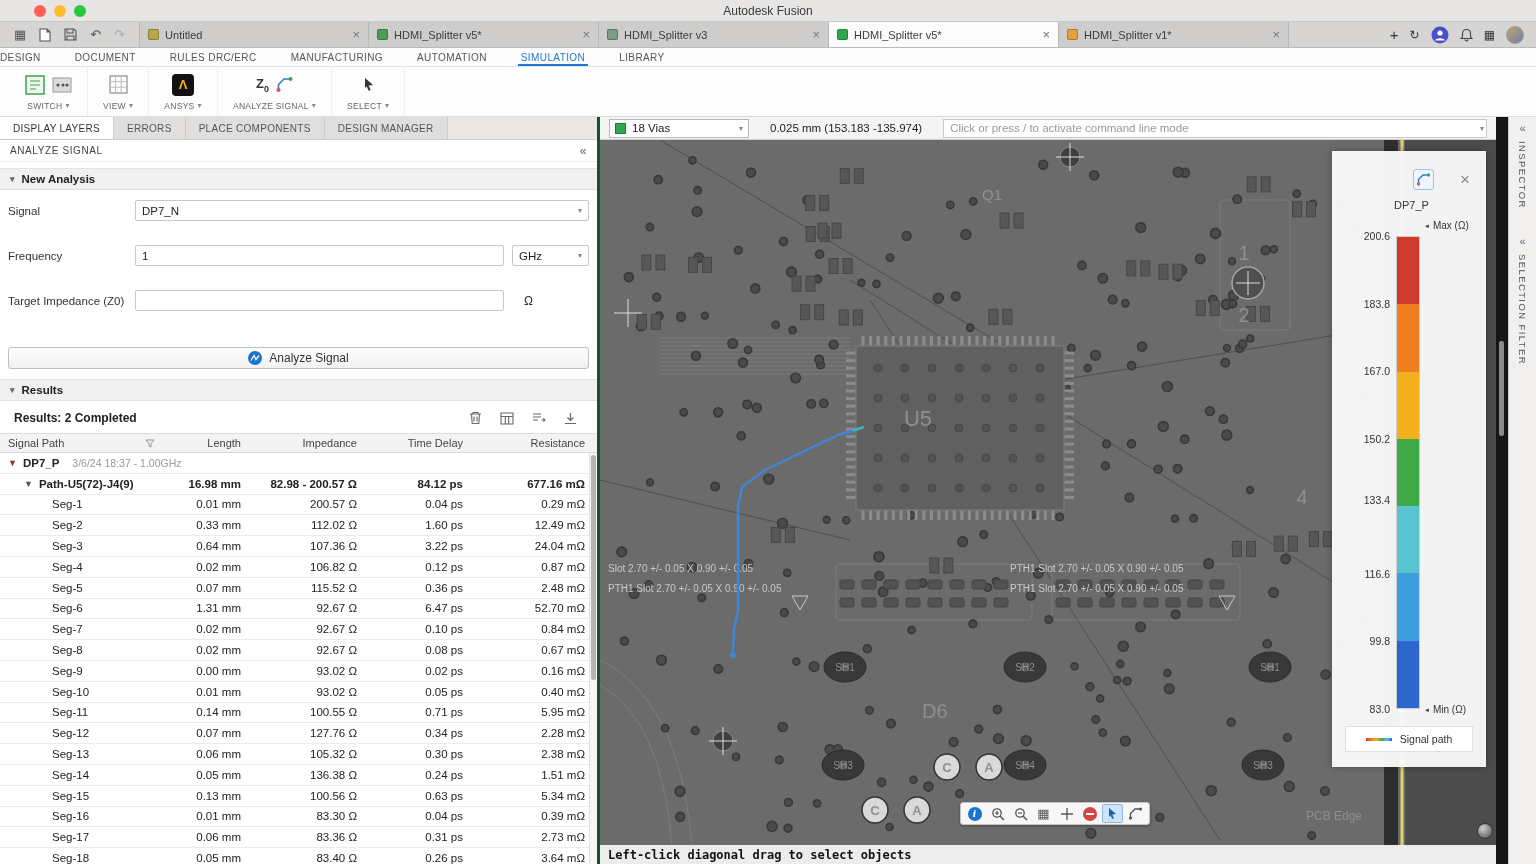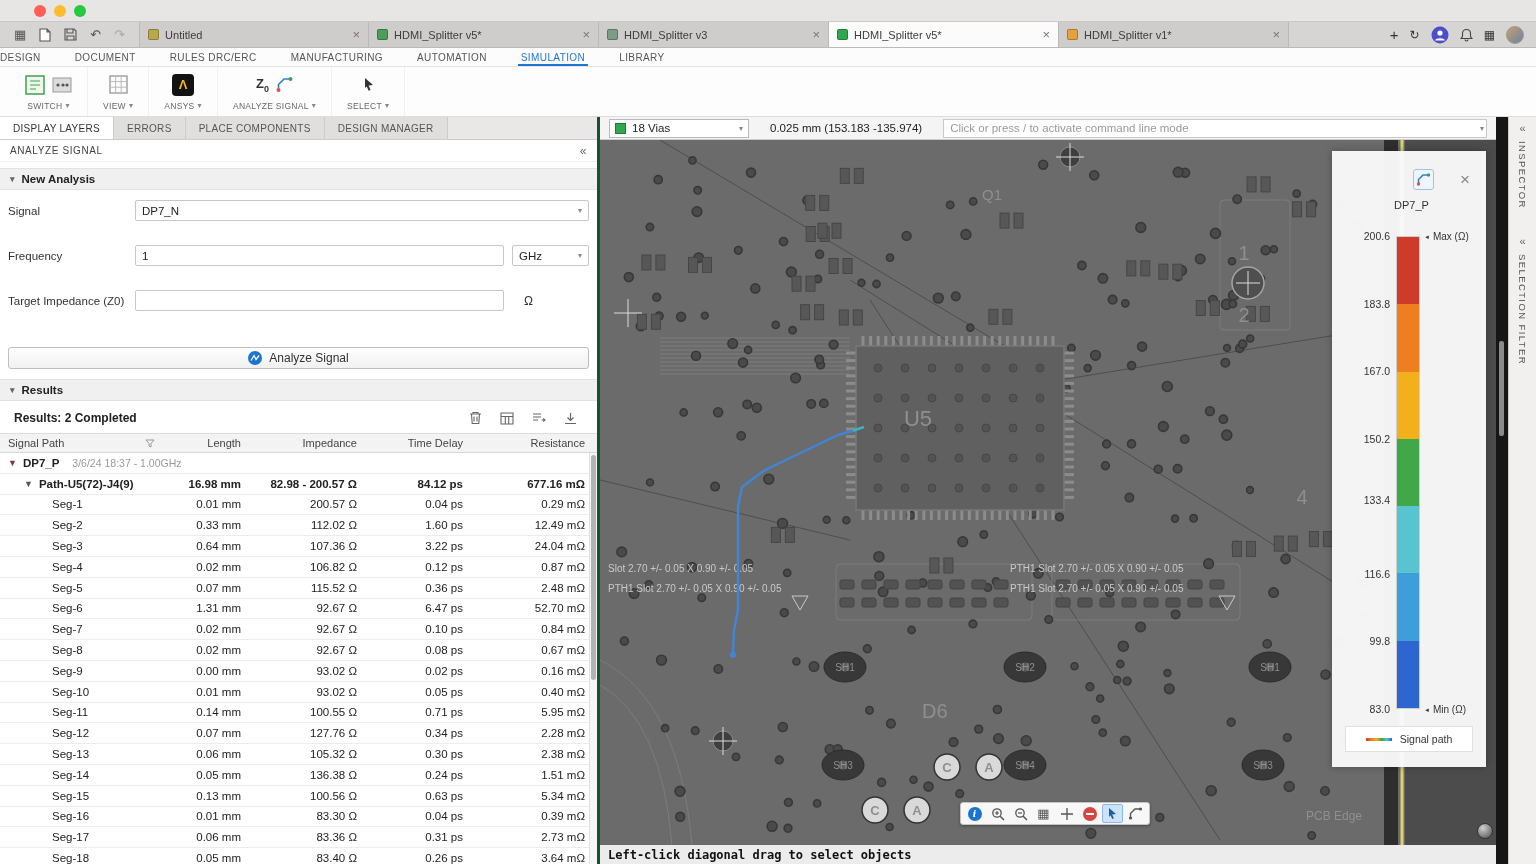--- a/index.html
+++ b/index.html
@@ -157,20 +157,21 @@
 <body>
 
 <div class="app" data-name="app-window">
 
   <div class="titlebar" data-name="titlebar">
     <div class="lights">
       <span class="light" style="background:#ff5f57" data-name="close-window-button"></span>
       <span class="light" style="background:#febc2e" data-name="minimize-window-button"></span>
       <span class="light" style="background:#28c840" data-name="zoom-window-button"></span>
     </div>
+    <div class="win-title" data-name="app-title">Autodesk Fusion</div>
   </div>
 
   <div class="tabbar" data-name="document-tabbar">
     <div class="tb-icons">
       <span class="glyph" data-name="apps-grid-icon">▦</span>
       <svg width="12" height="14" data-name="new-document-icon">
           <path d="M1 1h7l3 3v9H1z M8 1v3h3" fill="#fff" stroke="#555" stroke-width="1.1"></path>
         </svg>
       <svg width="13" height="13" data-name="save-icon">
           <path d="M1 1h9l2 2v9H1z M3 1v4h6V1 M3 8h7v4H3z" fill="none" stroke="#555" stroke-width="1.1"></path>
@@ -1180,21 +1181,21 @@
           <div class="sp-ticks" data-name="scale-ticks">
               <div class="sp-tick" data-name="scale-tick" style="top: 85px;">200.6</div>
               <div class="sp-tick" data-name="scale-tick" style="top: 152.571px;">183.8</div>
               <div class="sp-tick" data-name="scale-tick" style="top: 220.143px;">167.0</div>
               <div class="sp-tick" data-name="scale-tick" style="top: 287.714px;">150.2</div>
               <div class="sp-tick" data-name="scale-tick" style="top: 349px;">133.4</div>
               <div class="sp-tick" data-name="scale-tick" style="top: 422.857px;">116.6</div>
               <div class="sp-tick" data-name="scale-tick" style="top: 490.429px;">99.8</div>
               <div class="sp-tick" data-name="scale-tick" style="top: 558px;">83.0</div>
             </div>
-          <div class="sp-max" style="top:85px" data-name="scale-max-label">
+          <div class="sp-max" style="top:74px" data-name="scale-max-label">
               <span class="sp-arrow" data-name="max-pointer-icon">◄</span>
               <span>Max (Ω)</span>
             </div>
           <div class="sp-min" style="top:558px" data-name="scale-min-label">
               <span class="sp-arrow" data-name="min-pointer-icon">◄</span>
               <span>Min (Ω)</span>
             </div>
           <div class="sp-legend" data-name="signal-path-legend">
             <span class="legend-line" data-name="signal-path-swatch"></span>
             <span class="legend-text" data-name="legend-label">Signal path</span>

